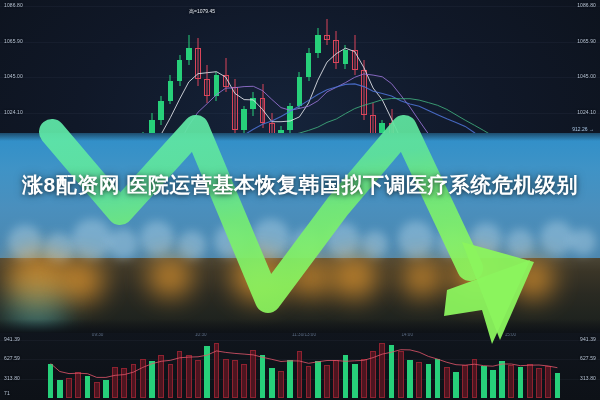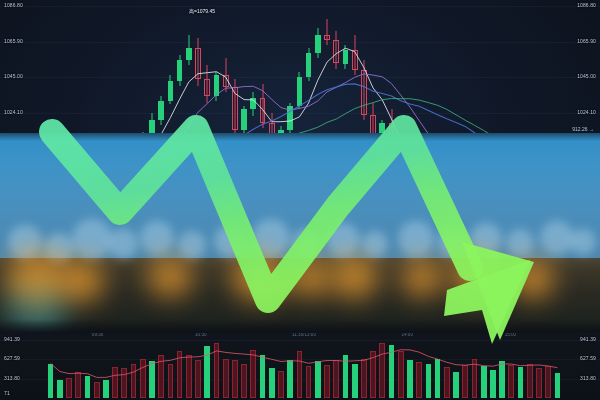--- a/index.html
+++ b/index.html
@@ -480,14 +480,15 @@
         <stop offset="38%" stop-color="#5fe39a"></stop>
         <stop offset="62%" stop-color="#74ec74"></stop>
         <stop offset="100%" stop-color="#8bf45e"></stop>
       </linearGradient>
     </defs>
     <path id="arrow-path" fill="none" stroke="url(#arrowGrad)" stroke-width="26" stroke-linecap="round" stroke-linejoin="round" opacity="0.93" d="M 52 132 L 120 212 L 196 128 L 268 300 L 338 206 L 404 128 L 470 268"></path>
     <polygon id="arrow-head" fill="#8bf45e" opacity="0.95" points="447,290 530,260 492,344 482,310 444,316"></polygon>
     <path id="arrow-head2" fill="#8bf45e" opacity="0.95" d="M 462 242 L 534 262 L 500 340 Z"></path>
   </svg>
 
+  <div id="headline">涨8配资网 医院运营基本恢复韩国拟下调医疗系统危机级别</div>
 
 </div>
 
 </body></html>

